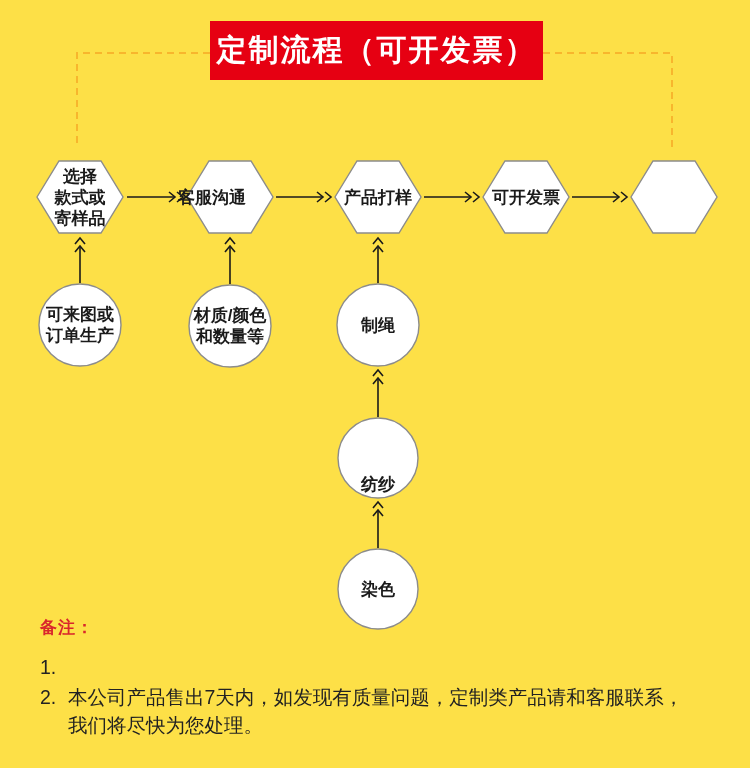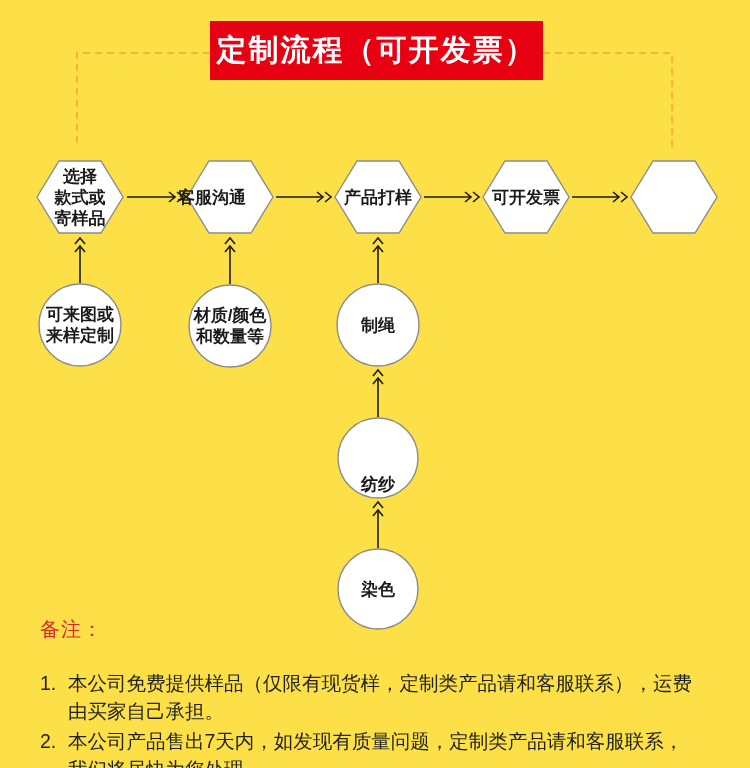--- a/index.html
+++ b/index.html
@@ -59,24 +59,24 @@
     pointer-events: none;
   }
 
   .notes {
     position: absolute;
     left: 40px; top: 616px;
     width: 700px;
   }
   .notes-heading {
     color: var(--heading_red, #d9262c);
-    font-size: 20px;
-    font-weight: 400;
+    font-size: 17px;
+    font-weight: 700;
     letter-spacing: 1px;
-    margin-bottom: 26px;
+    margin-bottom: 14px;
   }
   .note-item {
     display: flex;
     font-size: 19.5px;
     line-height: 28px;
     color: var(--body_text, #222222);
     margin-bottom: 2px;
   }
   .note-num { flex: none; width: 28px; }
   .note-text { white-space: pre-line; }
@@ -157,33 +157,31 @@
   </div>
 
   <div class="node-label" style="left:80px; top:197px;">选择
 款式或
 寄样品</div>
   <div class="node-label" style="left:212px; top:197px;">客服沟通</div>
   <div class="node-label" style="left:378px; top:197px;">产品打样</div>
   <div class="node-label" style="left:526px; top:197px;">可开发票</div>
 
   <div class="node-label" style="left:80px; top:325px;">可来图或
-来样定制</div>
+订单生产</div>
   <div class="node-label" style="left:230px; top:326px;">材质/颜色
 和数量等</div>
   <div class="node-label" style="left:378px; top:325px;">制绳</div>
   <div class="node-label" style="left:378px; top:484px;text-align:center;">纺纱</div>
   <div class="node-label" style="left:378px; top:589px;">染色</div>
 
   <div class="notes">
     <div class="notes-heading">备注：</div>
     <div class="note-item">
       <span class="note-num">1.</span>
-      <span class="note-text">本公司免费提供样品（仅限有现货样，定制类产品请和客服联系），运费
-由买家自己承担。</span>
     </div>
     <div class="note-item">
       <span class="note-num">2.</span>
       <span class="note-text">本公司产品售出7天内，如发现有质量问题，定制类产品请和客服联系，
 我们将尽快为您处理。</span>
     </div>
   </div>
 
 </div>
 

